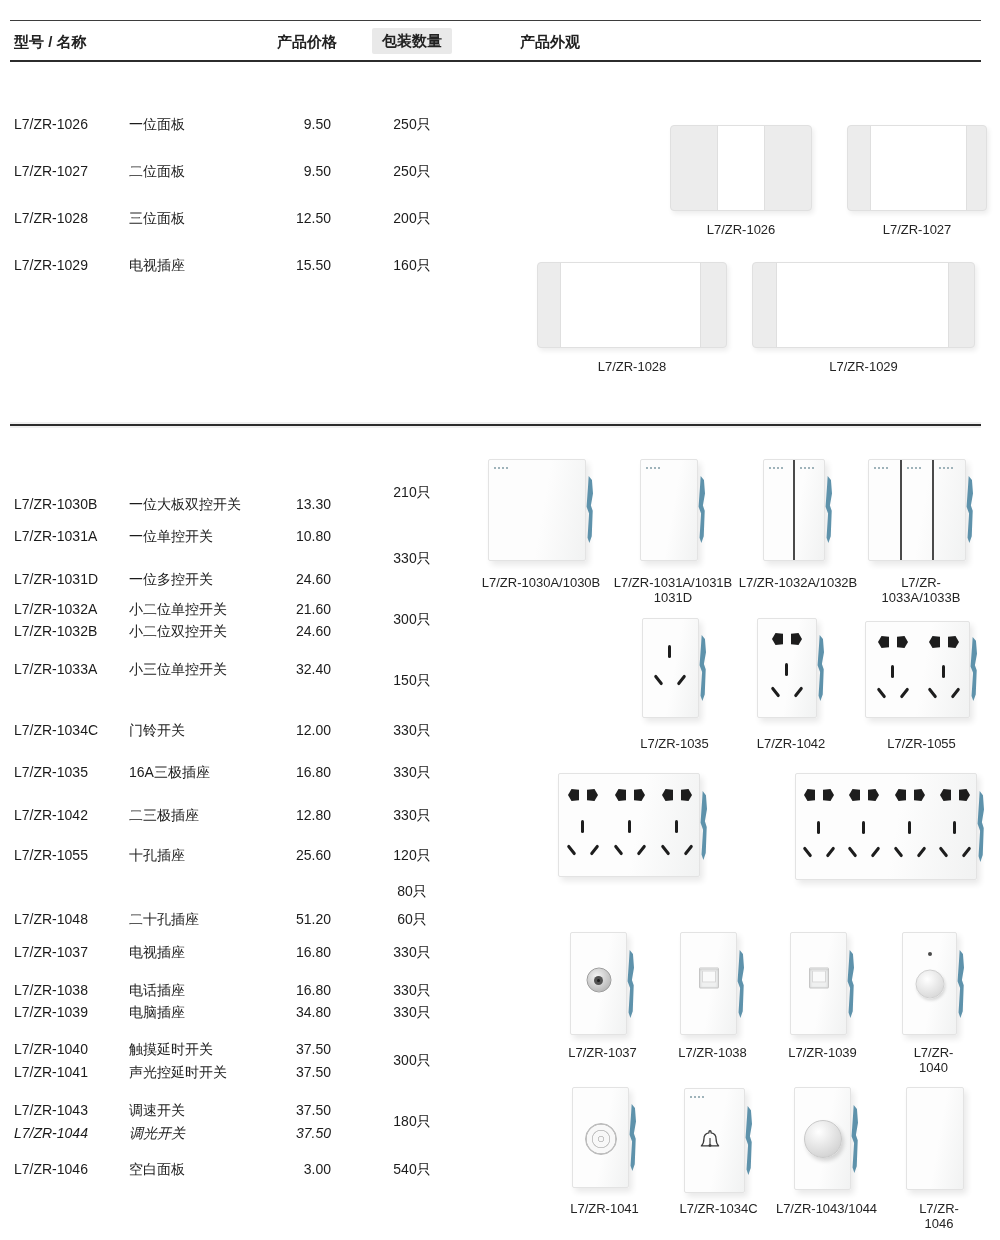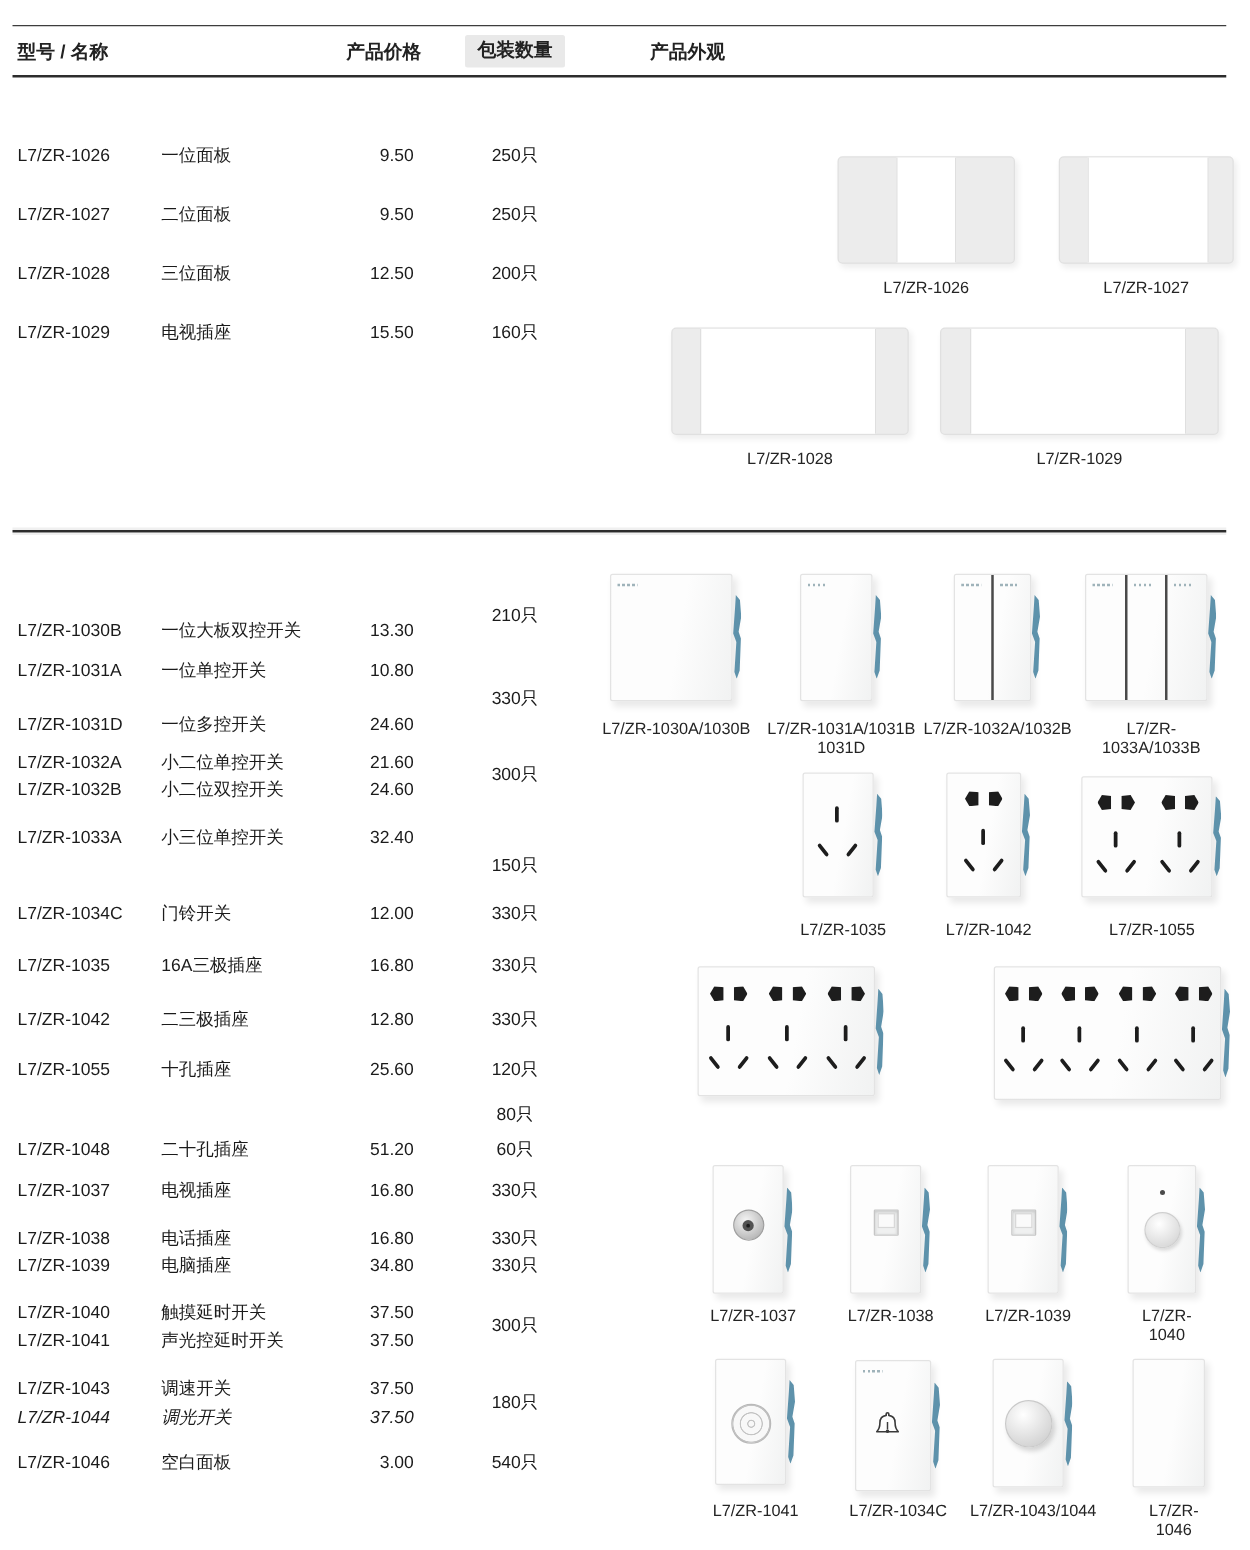--- a/index.html
+++ b/index.html
@@ -212,21 +212,21 @@
       <div class="cell price">37.50</div>
     </div>
     <div class="trow" style="top: 1160px;">
       <div class="cell code">L7/ZR-1046</div>
       <div class="cell pname">空白面板</div>
       <div class="cell price">3.00</div>
     </div>
     <div class="qty" style="top: 483px;">210只</div>
     <div class="qty" style="top: 549px;">330只</div>
     <div class="qty" style="top: 610px;">300只</div>
-    <div class="qty" style="top: 671px; margin-top: 12px;">150只</div>
+    <div class="qty" style="top: 671px;">150只</div>
     <div class="qty" style="top: 721px;">330只</div>
     <div class="qty" style="top: 763px;">330只</div>
     <div class="qty" style="top: 806px;">330只</div>
     <div class="qty" style="top: 846px;">120只</div>
     <div class="qty" style="top: 882px;">80只</div>
     <div class="qty" style="top: 910px; text-align: center;">60只</div>
     <div class="qty" style="top: 943px;">330只</div>
     <div class="qty" style="top: 981px;">330只</div>
     <div class="qty" style="top: 1003px;">330只</div>
     <div class="qty" style="top: 1051px;">300只</div>

